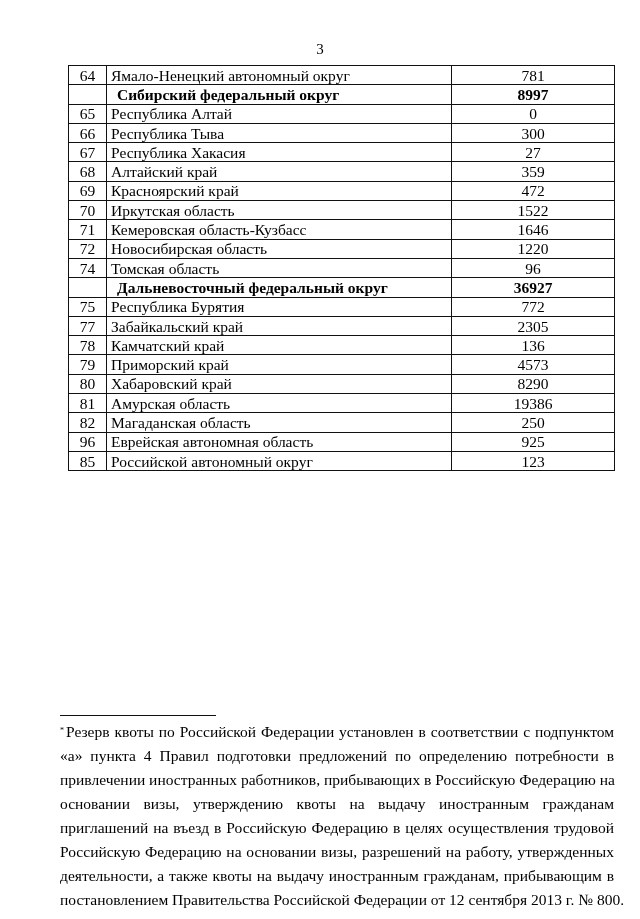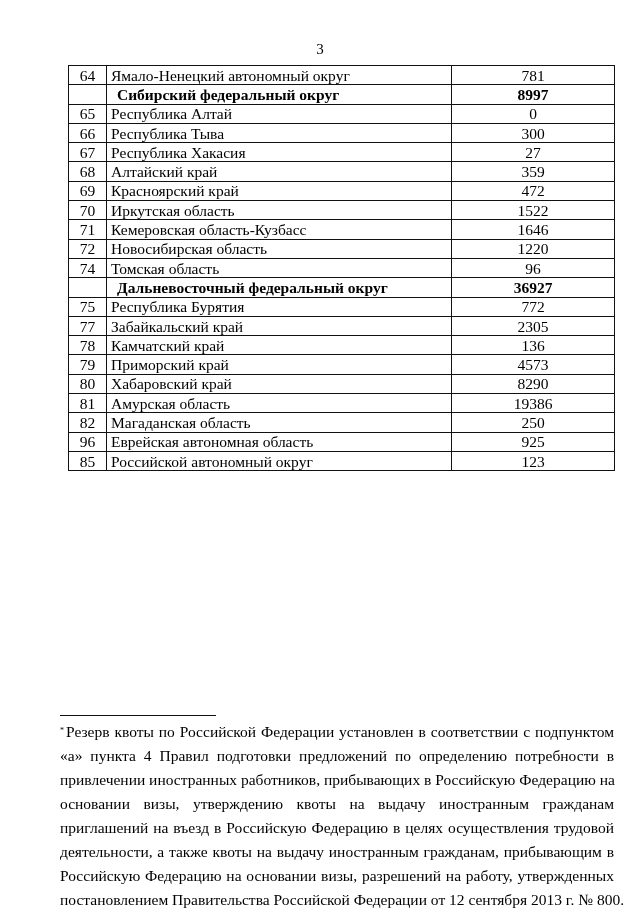--- a/index.html
+++ b/index.html
@@ -210,16 +210,16 @@
     </tbody>
 </table>
 
 <div class="footnote-rule"></div>
 <div class="footnote" id="footnote">
     <span class="fn-line"><sup>*</sup><span>Резерв квоты по Российской Федерации установлен в соответствии с подпунктом</span></span>
     <span class="fn-line"><span>«а» пункта 4 Правил подготовки предложений по определению потребности в</span></span>
     <span class="fn-line"><span>привлечении иностранных работников, прибывающих в Российскую Федерацию на</span></span>
     <span class="fn-line"><span>основании визы, утверждению квоты на выдачу иностранным гражданам</span></span>
     <span class="fn-line"><span>приглашений на въезд в Российскую Федерацию в целях осуществления трудовой</span></span>
+    <span class="fn-line"><span>Российскую Федерацию на основании визы, разрешений на работу, утвержденных</span></span>
     <span class="fn-line"><span>деятельности, а также квоты на выдачу иностранным гражданам, прибывающим в</span></span>
-    <span class="fn-line"><span>Российскую Федерацию на основании визы, разрешений на работу, утвержденных</span></span>
     <span class="fn-line last"><span>постановлением Правительства Российской Федерации от 12 сентября 2013 г. № 800.</span></span>
   </div>
 
 </body></html>

